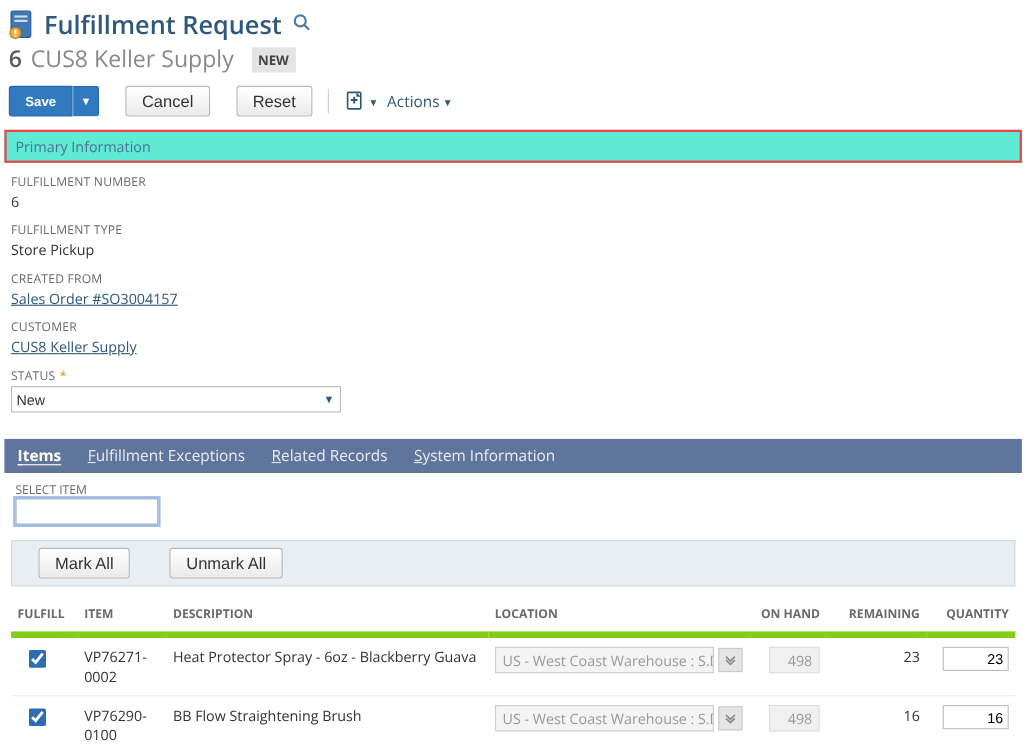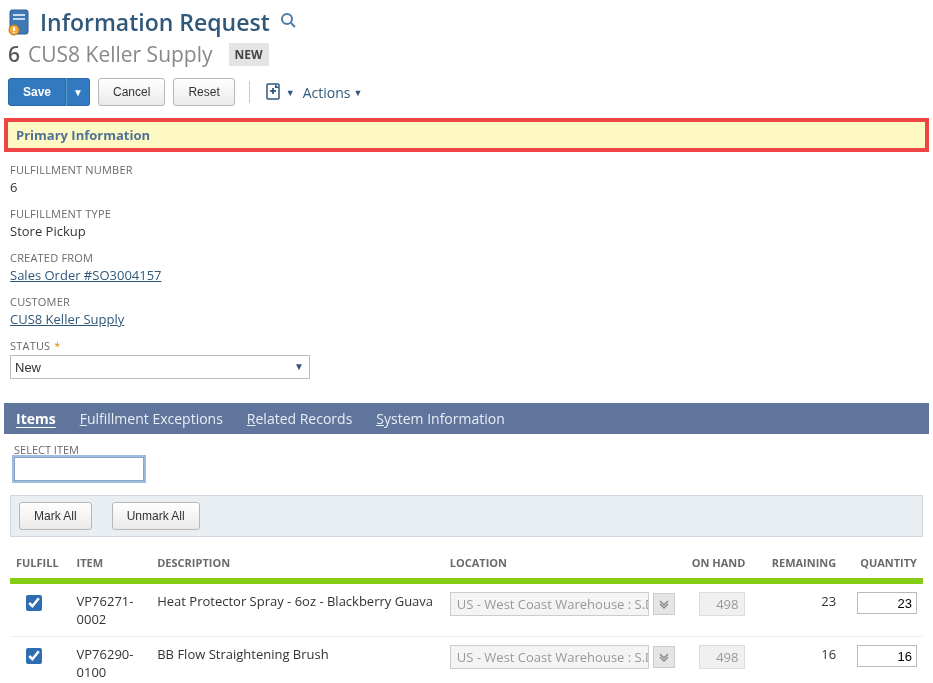--- a/index.html
+++ b/index.html
@@ -64,23 +64,24 @@
     align-items: center;
     gap: 8px;
     padding: 0 4px 12px 4px;
   }
   .btn {
     height: 28px;
     border: 1px solid #b7b7b7;
     background: linear-gradient(#fff, #eaeaea);
     border-radius: 3px;
     padding: 0 14px;
-    font-size: 12px;
+    font-size: 15px;
     color: #333;
     cursor: pointer;
+    margin-left: 16px;
   }
   .btn-primary-group {
     display: inline-flex;
   }
   .btn-primary {
     height: 28px;
     background: #327ac0;
     border: 1px solid #2a68a5;
     color: #fff;
     font-weight: 600;
@@ -122,24 +123,24 @@
     font-size: 14px;
     cursor: pointer;
     display: inline-flex;
     align-items: center;
     gap: 3px;
   }
   .caret-down { font-size: 9px; }
 
   
   .section-header {
-    background: #fef9c3;
-    border: 4px solid #ef4444;
+    background: #5eead4;
+    border: 2px solid #ef4444;
     padding: 4px 8px;
-    font-weight: 700;
+    font-weight: 400;
     color: #4f7194;
     font-size: 13px;
   }
 
   
   .fields {
     padding: 10px 6px 14px 6px;
   }
   .field {
     margin-bottom: 10px;
@@ -311,21 +312,21 @@
   <span class="page-icon">
     <svg width="24" height="28" viewBox="0 0 24 28">
       <rect x="2" y="2" width="18" height="24" rx="2" fill="#3f79b5" stroke="#2e5e92"></rect>
       <rect x="5" y="6" width="12" height="2" fill="#c8dbf0"></rect>
       <rect x="5" y="10" width="12" height="2" fill="#c8dbf0"></rect>
       <circle cx="6" cy="22" r="5" fill="#f4a93a" stroke="#c77f12"></circle>
       <rect x="5" y="19" width="2" height="4" fill="#fff"></rect>
       <rect x="5" y="24" width="2" height="1" fill="#fff"></rect>
     </svg>
   </span>
-  <h1 class="page-title">Information Request</h1>
+  <h1 class="page-title">Fulfillment Request</h1>
   <span class="search-icon">
     <svg width="16" height="16" viewBox="0 0 16 16" fill="none" stroke="#4a7ca9" stroke-width="2">
       <circle cx="7" cy="7" r="5"></circle>
       <line x1="11" y1="11" x2="15" y2="15"></line>
     </svg>
   </span>
 </div>
 
 <div class="header-row2">
   <span class="record-id">6</span>

